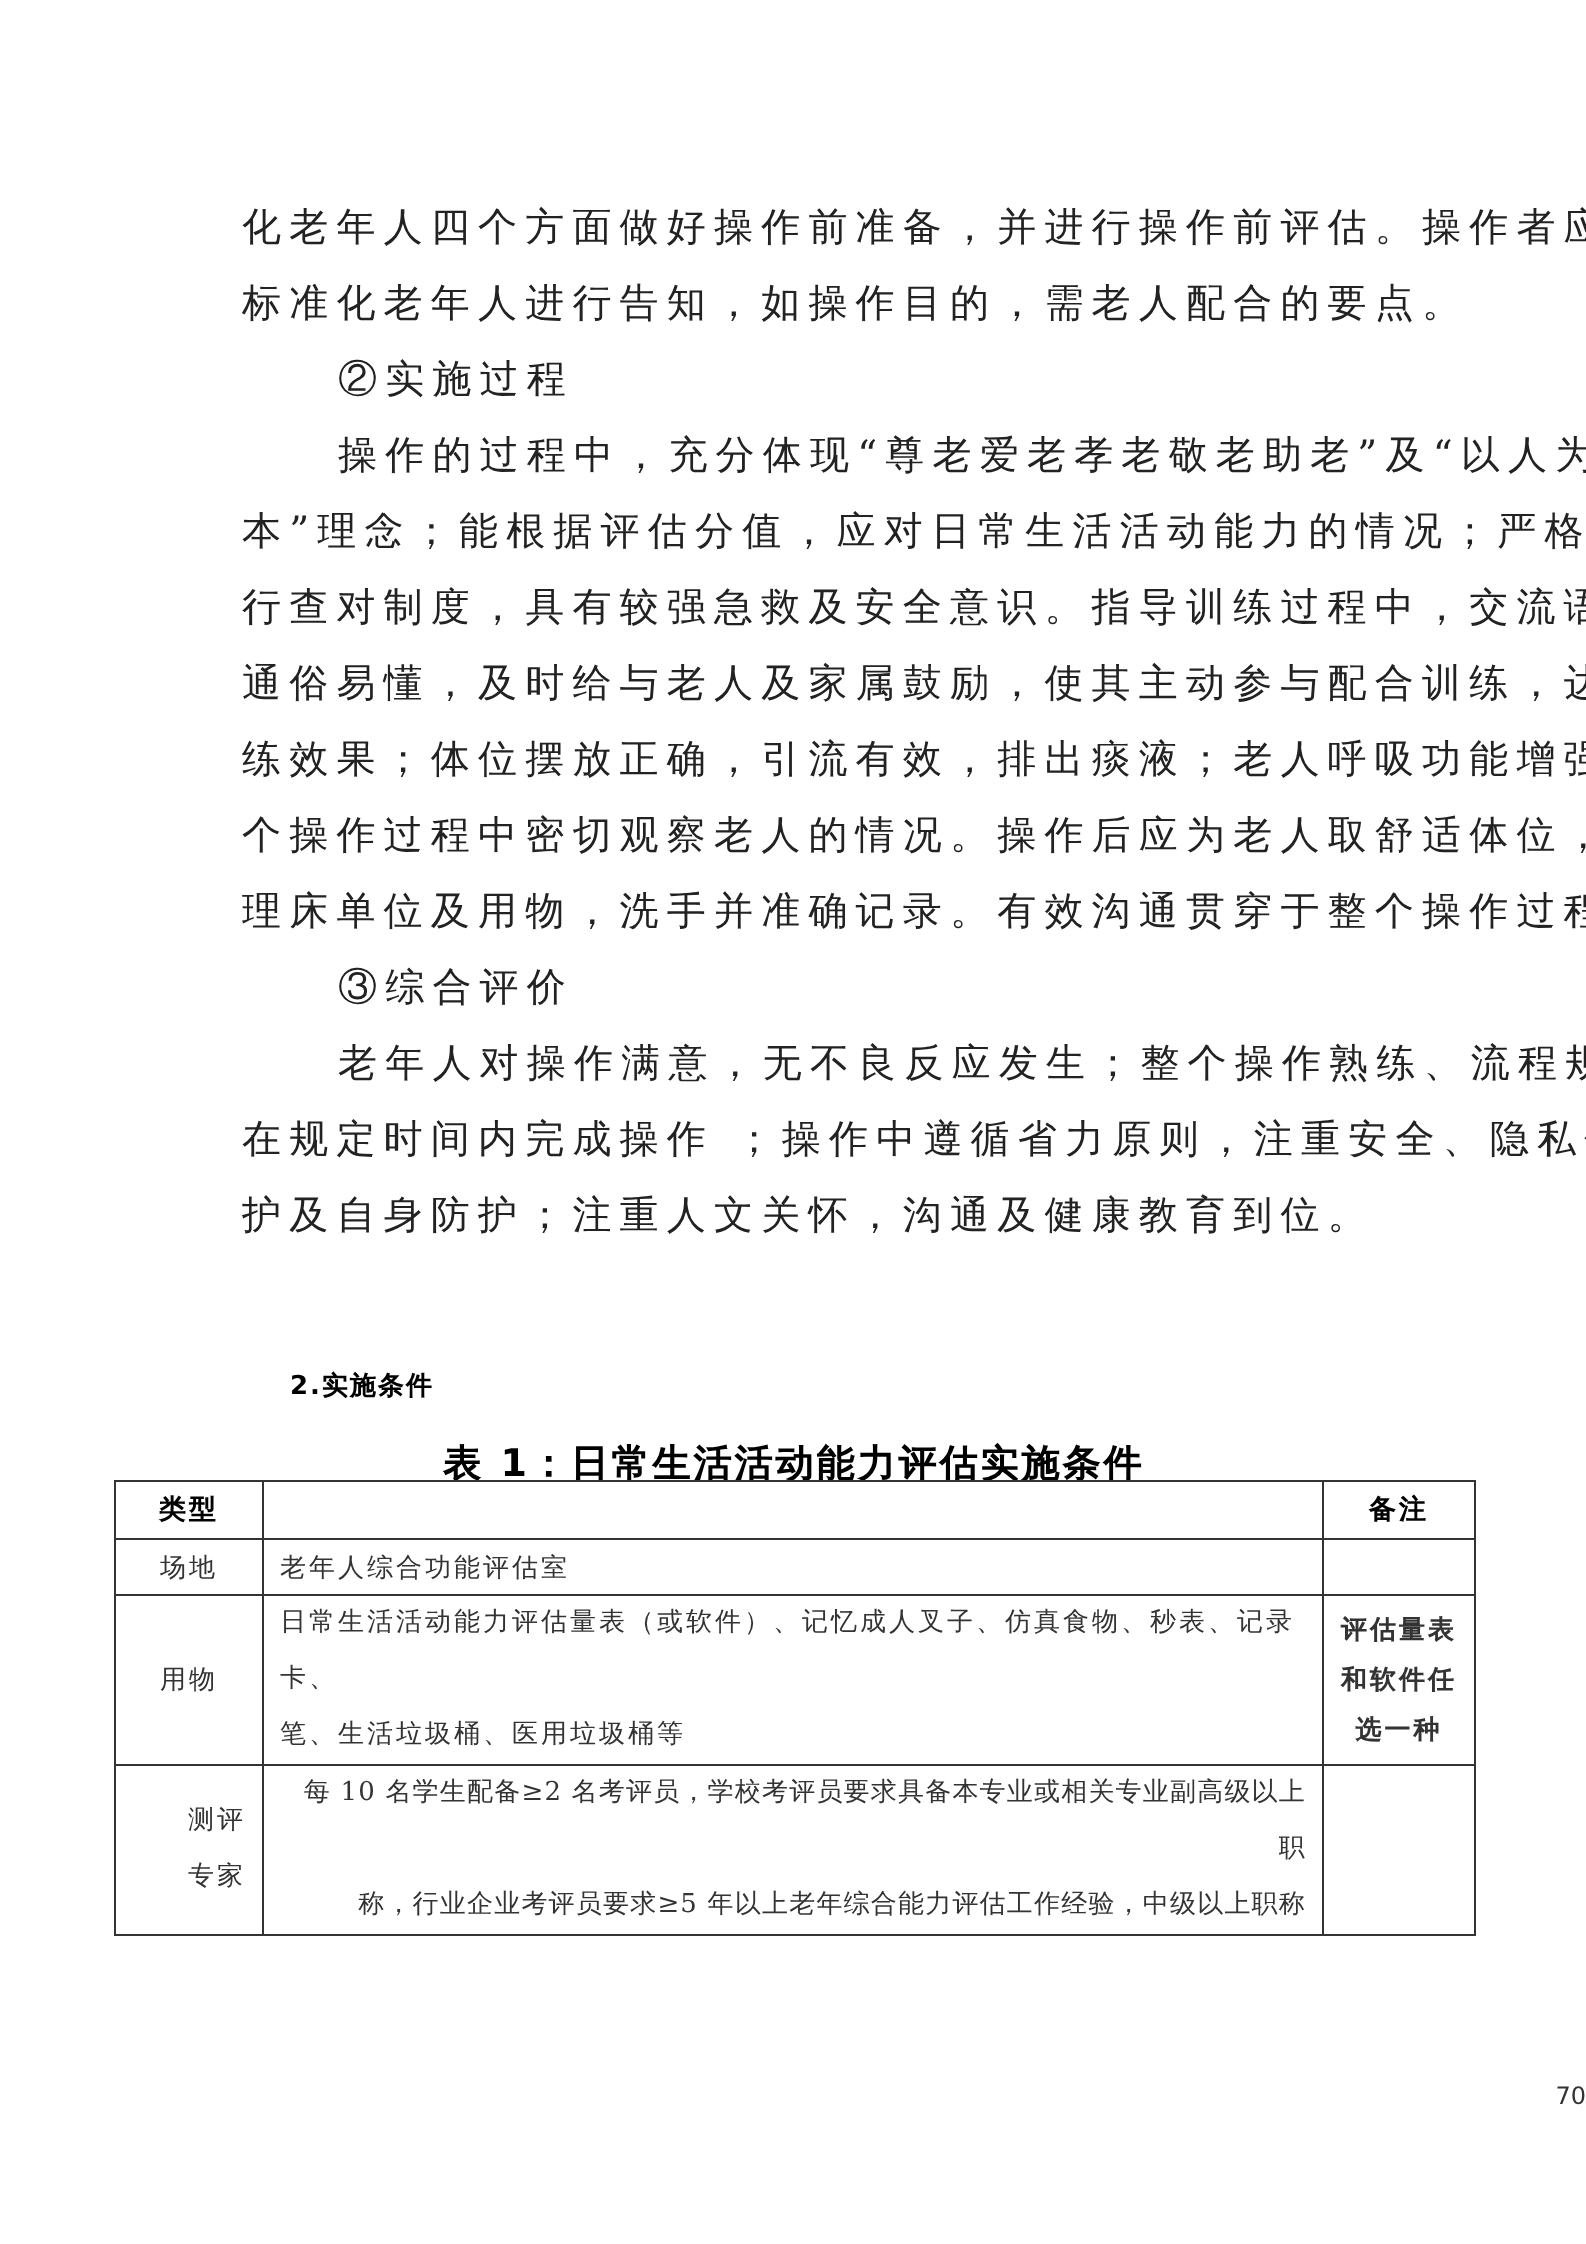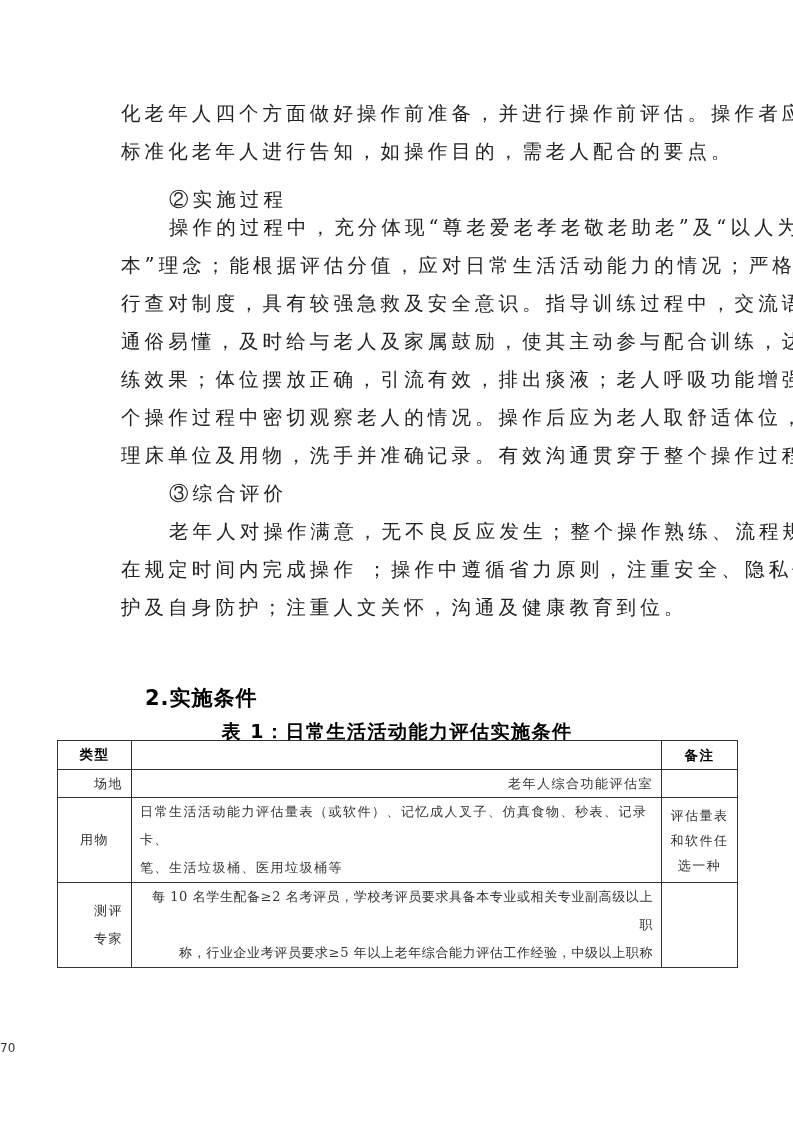--- a/index.html
+++ b/index.html
@@ -3,50 +3,50 @@
 <meta charset="utf-8">
 <style>
   html, body { margin: 0; padding: 0; background: #ffffff; }
   body { width: 793px; height: 1122px; position: relative; overflow: hidden;
          font-family: "DejaVu Serif", "Liberation Serif", serif; color: #1a1a1a; }
   .page { position: absolute; left: 0; top: 0; width: 793px; height: 1122px; }
   .body-text { position: absolute; left: 121px; width: 566px; }
   .line { position: absolute; left: 0; height: 24px; font-size: 19.5px; line-height: 24px;
           white-space: nowrap; letter-spacing: 4.1px; color: #222; }
   .indent { left: 48px; }
-  .heading2 { position: absolute; left: 145px; top: 684px; font-size: 21px; font-weight: bold;
+  .heading2 { position: absolute; left: 145px; top: 684px; font-size: 13px; font-weight: bold;
               font-family: "DejaVu Sans", "Liberation Sans", sans-serif; color: #000; letter-spacing: 1px; }
   .caption { position: absolute; left: 57px; width: 680px; top: 719px; text-align: center;
              font-size: 19px; font-weight: bold; font-family: "DejaVu Sans", "Liberation Sans", sans-serif;
              color: #000; letter-spacing: 1.5px; }
   table.cond { position: absolute; left: 57px; top: 740px; width: 681px; border-collapse: collapse;
                font-size: 13px; color: #333; padding-left: 14px; }
   table.cond td { border: 1.4px solid #333; padding: 0 8px; vertical-align: middle; letter-spacing: 1.5px; }
   table.cond td.c1 { width: 57px; text-align: center; }
-  table.cond td.c3 { width: 59px; text-align: center; line-height: 25px; }
+  table.cond td.c3 { width: 59px; text-align: center; line-height: 25px; font-weight: bold; }
   table.cond tr.h td { height: 28px; font-weight: bold; color: #000;
                        font-family: "DejaVu Sans", "Liberation Sans", sans-serif; font-size: 13.5px; }
-  table.cond tr.r1 td { height: 27px; text-align: right; }
+  table.cond tr.r1 td { height: 27px; }
   table.cond tr.r2 td { height: 27px; }
   table.cond tr.r3 td { height: 71px; }
   table.cond tr.r4 td { height: 65px; text-align: right; }
   .ml { line-height: 28px; }
-  .pagenum { position: absolute; top: 1041px; left: 0; width: 793px; text-align: left;
+  .pagenum { position: absolute; top: 1041px; left: 0; width: 793px; text-align: right;
              font-size: 12px; font-family: "DejaVu Sans", "Liberation Sans", sans-serif; color: #333; }
 </style>
 </head>
 <body>
 
 <div class="page">
 
   <div class="body-text">
     <div class="line" style="top:102px">化老年人四个方面做好操作前准备，并进行操作前评估。操作者应对</div>
     <div class="line" style="top:140px">标准化老年人进行告知，如操作目的，需老人配合的要点。</div>
 
-    <div class="line indent" style="top:188px">②实施过程</div>
+    <div class="line indent" style="top:178px">②实施过程</div>
 
     <div class="line indent" style="top:216px">操作的过程中，充分体现“尊老爱老孝老敬老助老”及“以人为</div>
     <div class="line" style="top:254px">本”理念；能根据评估分值，应对日常生活活动能力的情况；严格执</div>
     <div class="line" style="top:292px">行查对制度，具有较强急救及安全意识。指导训练过程中，交流语言</div>
     <div class="line" style="top:330px">通俗易懂，及时给与老人及家属鼓励，使其主动参与配合训练，达到训</div>
     <div class="line" style="top:368px">练效果；体位摆放正确，引流有效，排出痰液；老人呼吸功能增强，整</div>
     <div class="line" style="top:406px">个操作过程中密切观察老人的情况。操作后应为老人取舒适体位，整</div>
     <div class="line" style="top:444px">理床单位及用物，洗手并准确记录。有效沟通贯穿于整个操作过程。</div>
 
     <div class="line indent" style="top:482px">③综合评价</div>

